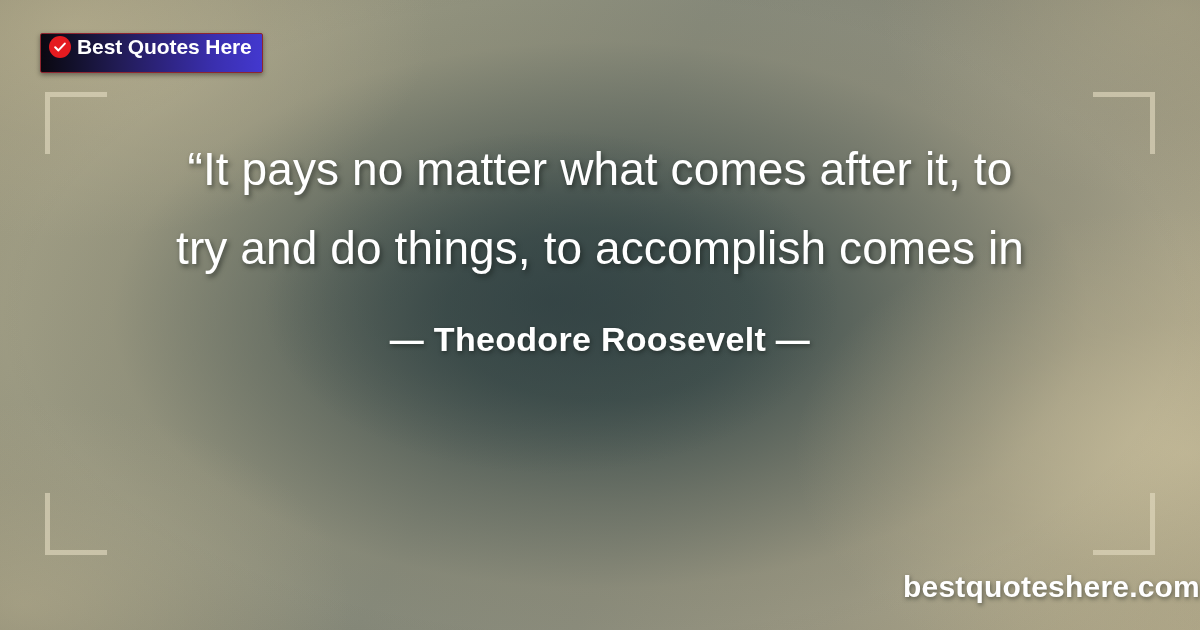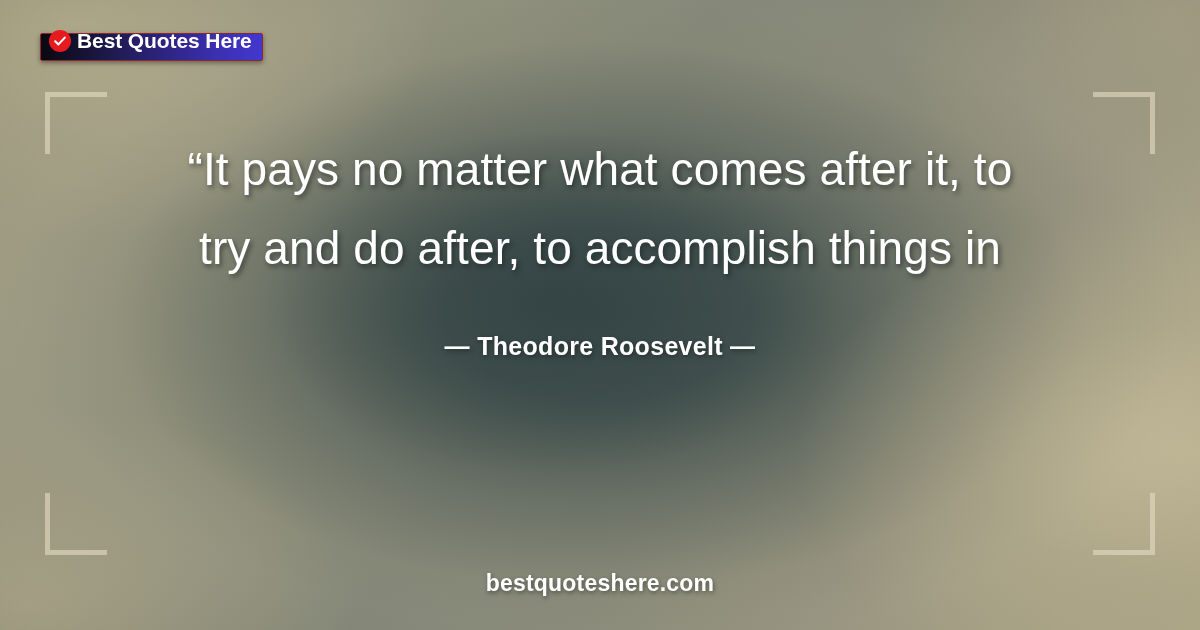--- a/index.html
+++ b/index.html
@@ -85,21 +85,21 @@
         rgba(0,0,0,0.00) 58%,
         rgba(30,28,16,0.10) 88%,
         rgba(26,24,14,0.18) 100%);
   }
 
   
   .badge {
     position: absolute;
     left: 40px;
     top: 33px;
-    height: 28px;
+    height: 40px;
     box-sizing: border-box;
     display: flex;
     align-items: center;
     gap: 6px;
     padding: 0 10px 13px 8px;
     border: 1px solid #8e2630;
     border-radius: 2px;
     background: linear-gradient(90deg,
         #0a0810 0%,
         #12102a 14%,
@@ -157,36 +157,36 @@
     font-size: 46px;
     line-height: 79px;
     font-weight: 400;
     letter-spacing: 0.1px;
     text-shadow: 2px 3px 5px rgba(20,26,22,0.55);
     margin: 0;
   }
   .quote-line { display: block; white-space: nowrap; }
 
   .attribution {
-    margin-top: 44px;
-    color: #ffffff;
-    font-size: 25px;
+    margin-top: 32px;
+    color: #ffffff;
+    font-size: 34px;
     font-weight: bold;
     letter-spacing: 0.3px;
     text-shadow: 1px 2px 4px rgba(20,26,22,0.55);
   }
 
   .site {
     position: absolute;
     left: 0;
     right: 0;
     top: 570px;
-    text-align: center;
-    color: #ffffff;
-    font-size: 23px;
+    text-align: right;
+    color: #ffffff;
+    font-size: 30px;
     font-weight: bold;
     letter-spacing: 0.2px;
     text-shadow: 1px 2px 4px rgba(20,26,22,0.50);
   }
 </style>
 </head>
 <body>
 
 <div id="card">
 
@@ -208,20 +208,20 @@
   </div>
 
   <div class="bracket bracket-tl"></div>
   <div class="bracket bracket-tr"></div>
   <div class="bracket bracket-bl"></div>
   <div class="bracket bracket-br"></div>
 
   <div class="content">
     <div class="quote">
       <span class="quote-line">“It pays no matter what comes after it, to</span>
-      <span class="quote-line">try and do after, to accomplish things in</span>
+      <span class="quote-line">try and do things, to accomplish comes in</span>
     </div>
     <div class="attribution">— Theodore Roosevelt —</div>
   </div>
 
   <div class="site">bestquoteshere.com</div>
 
 </div>
 
 </body></html>

